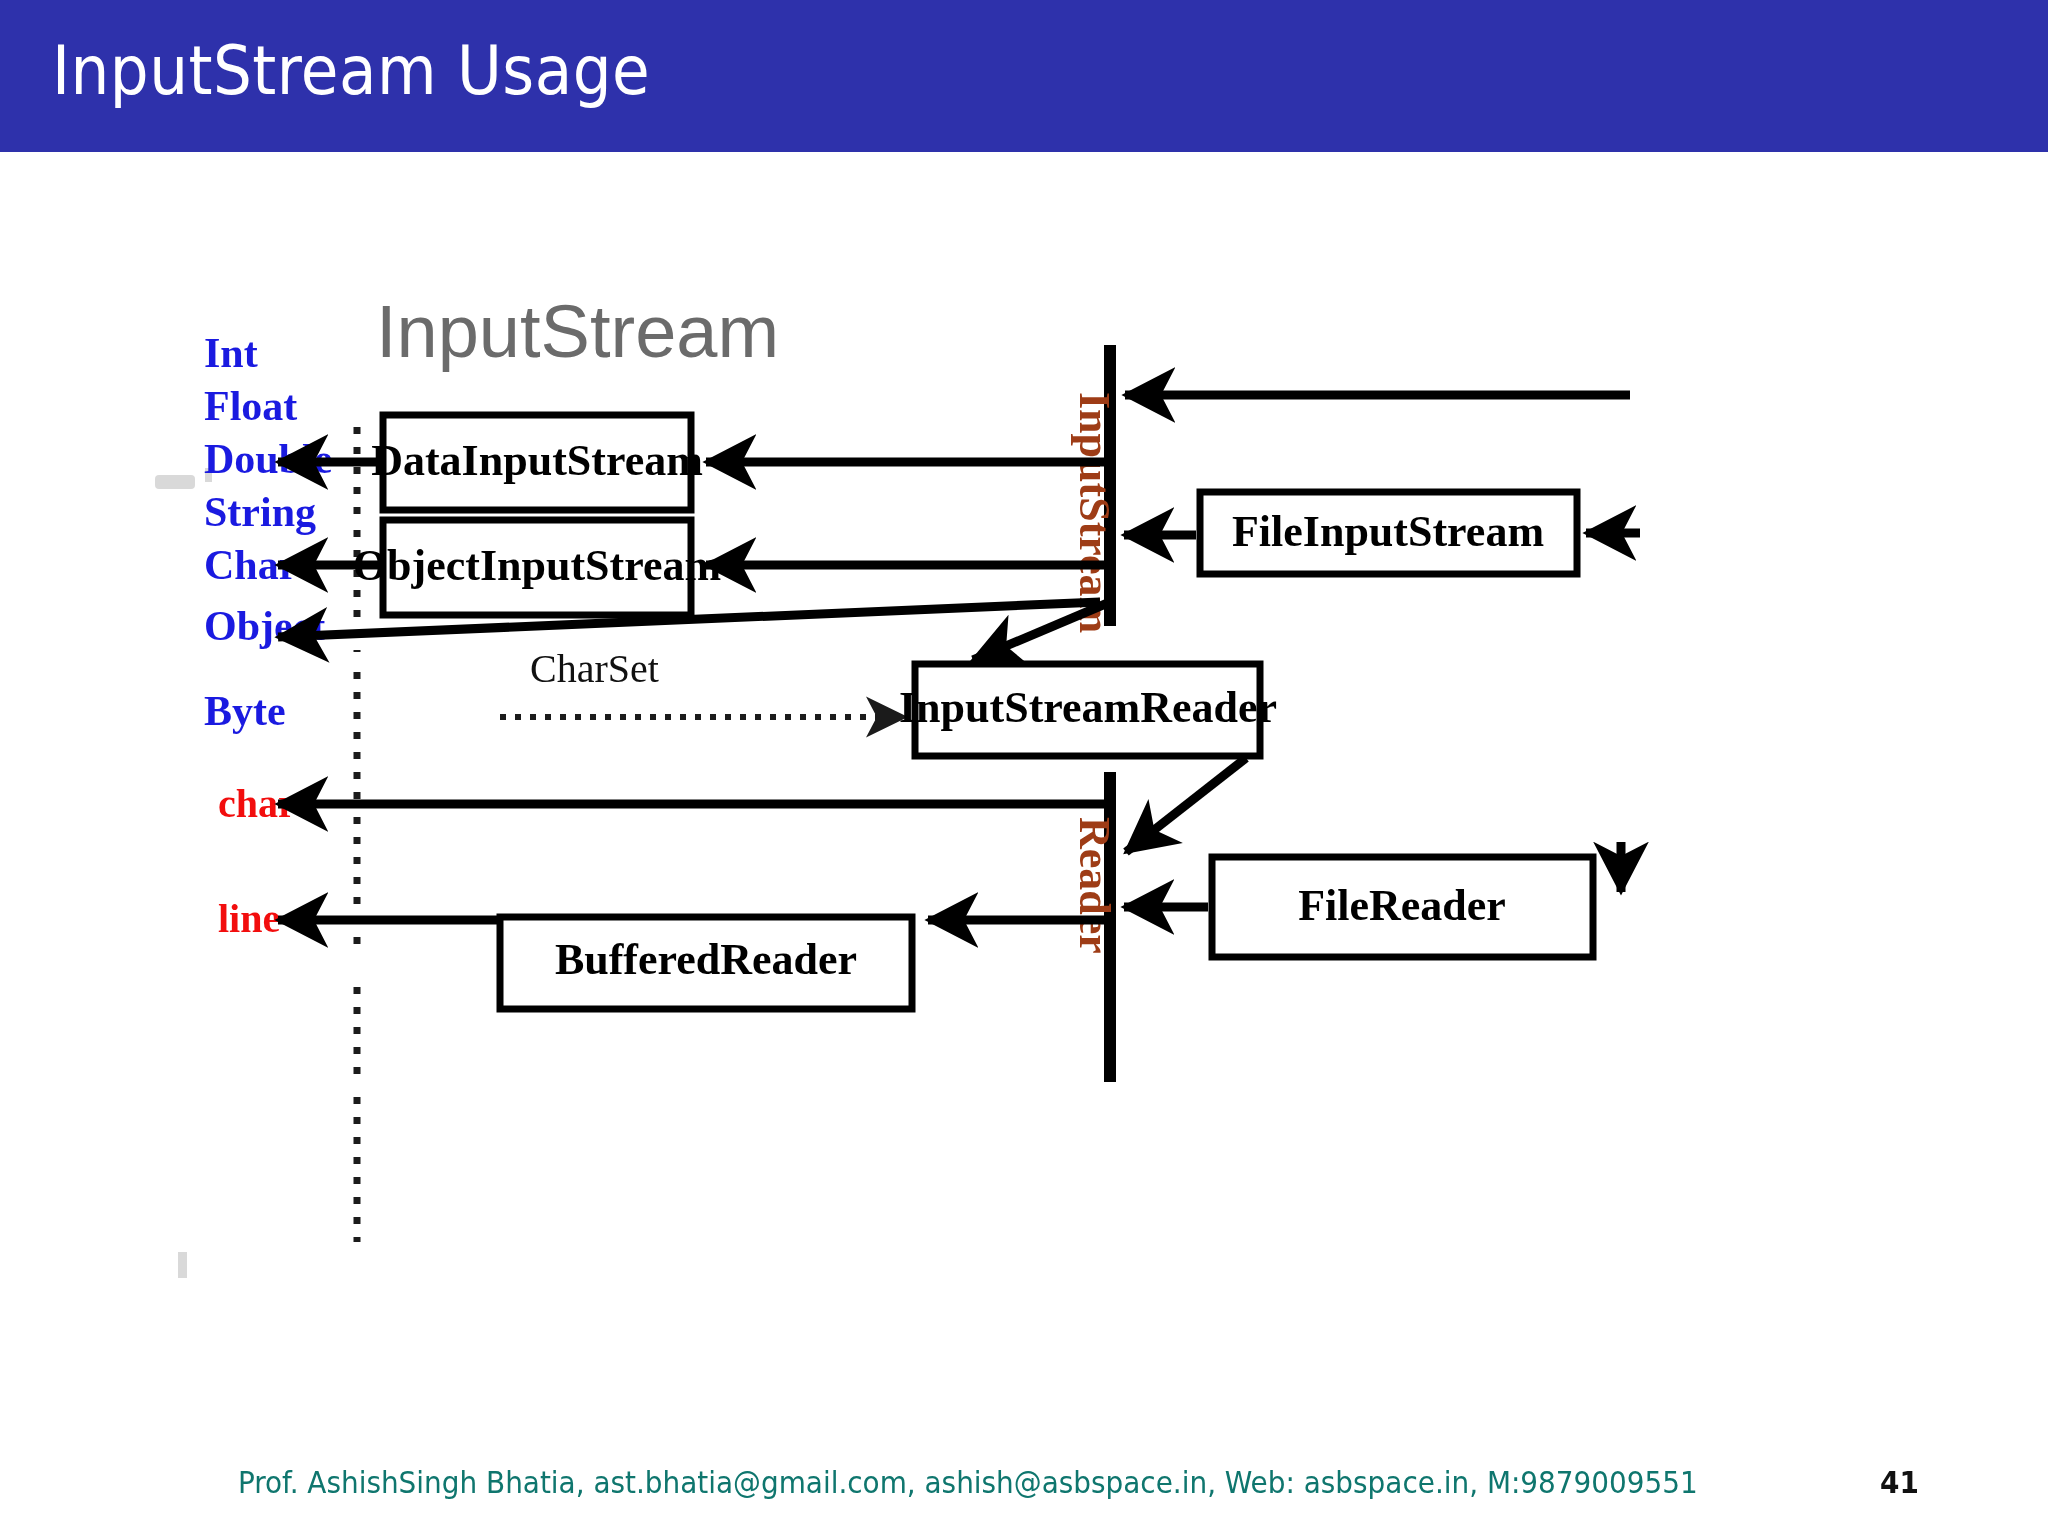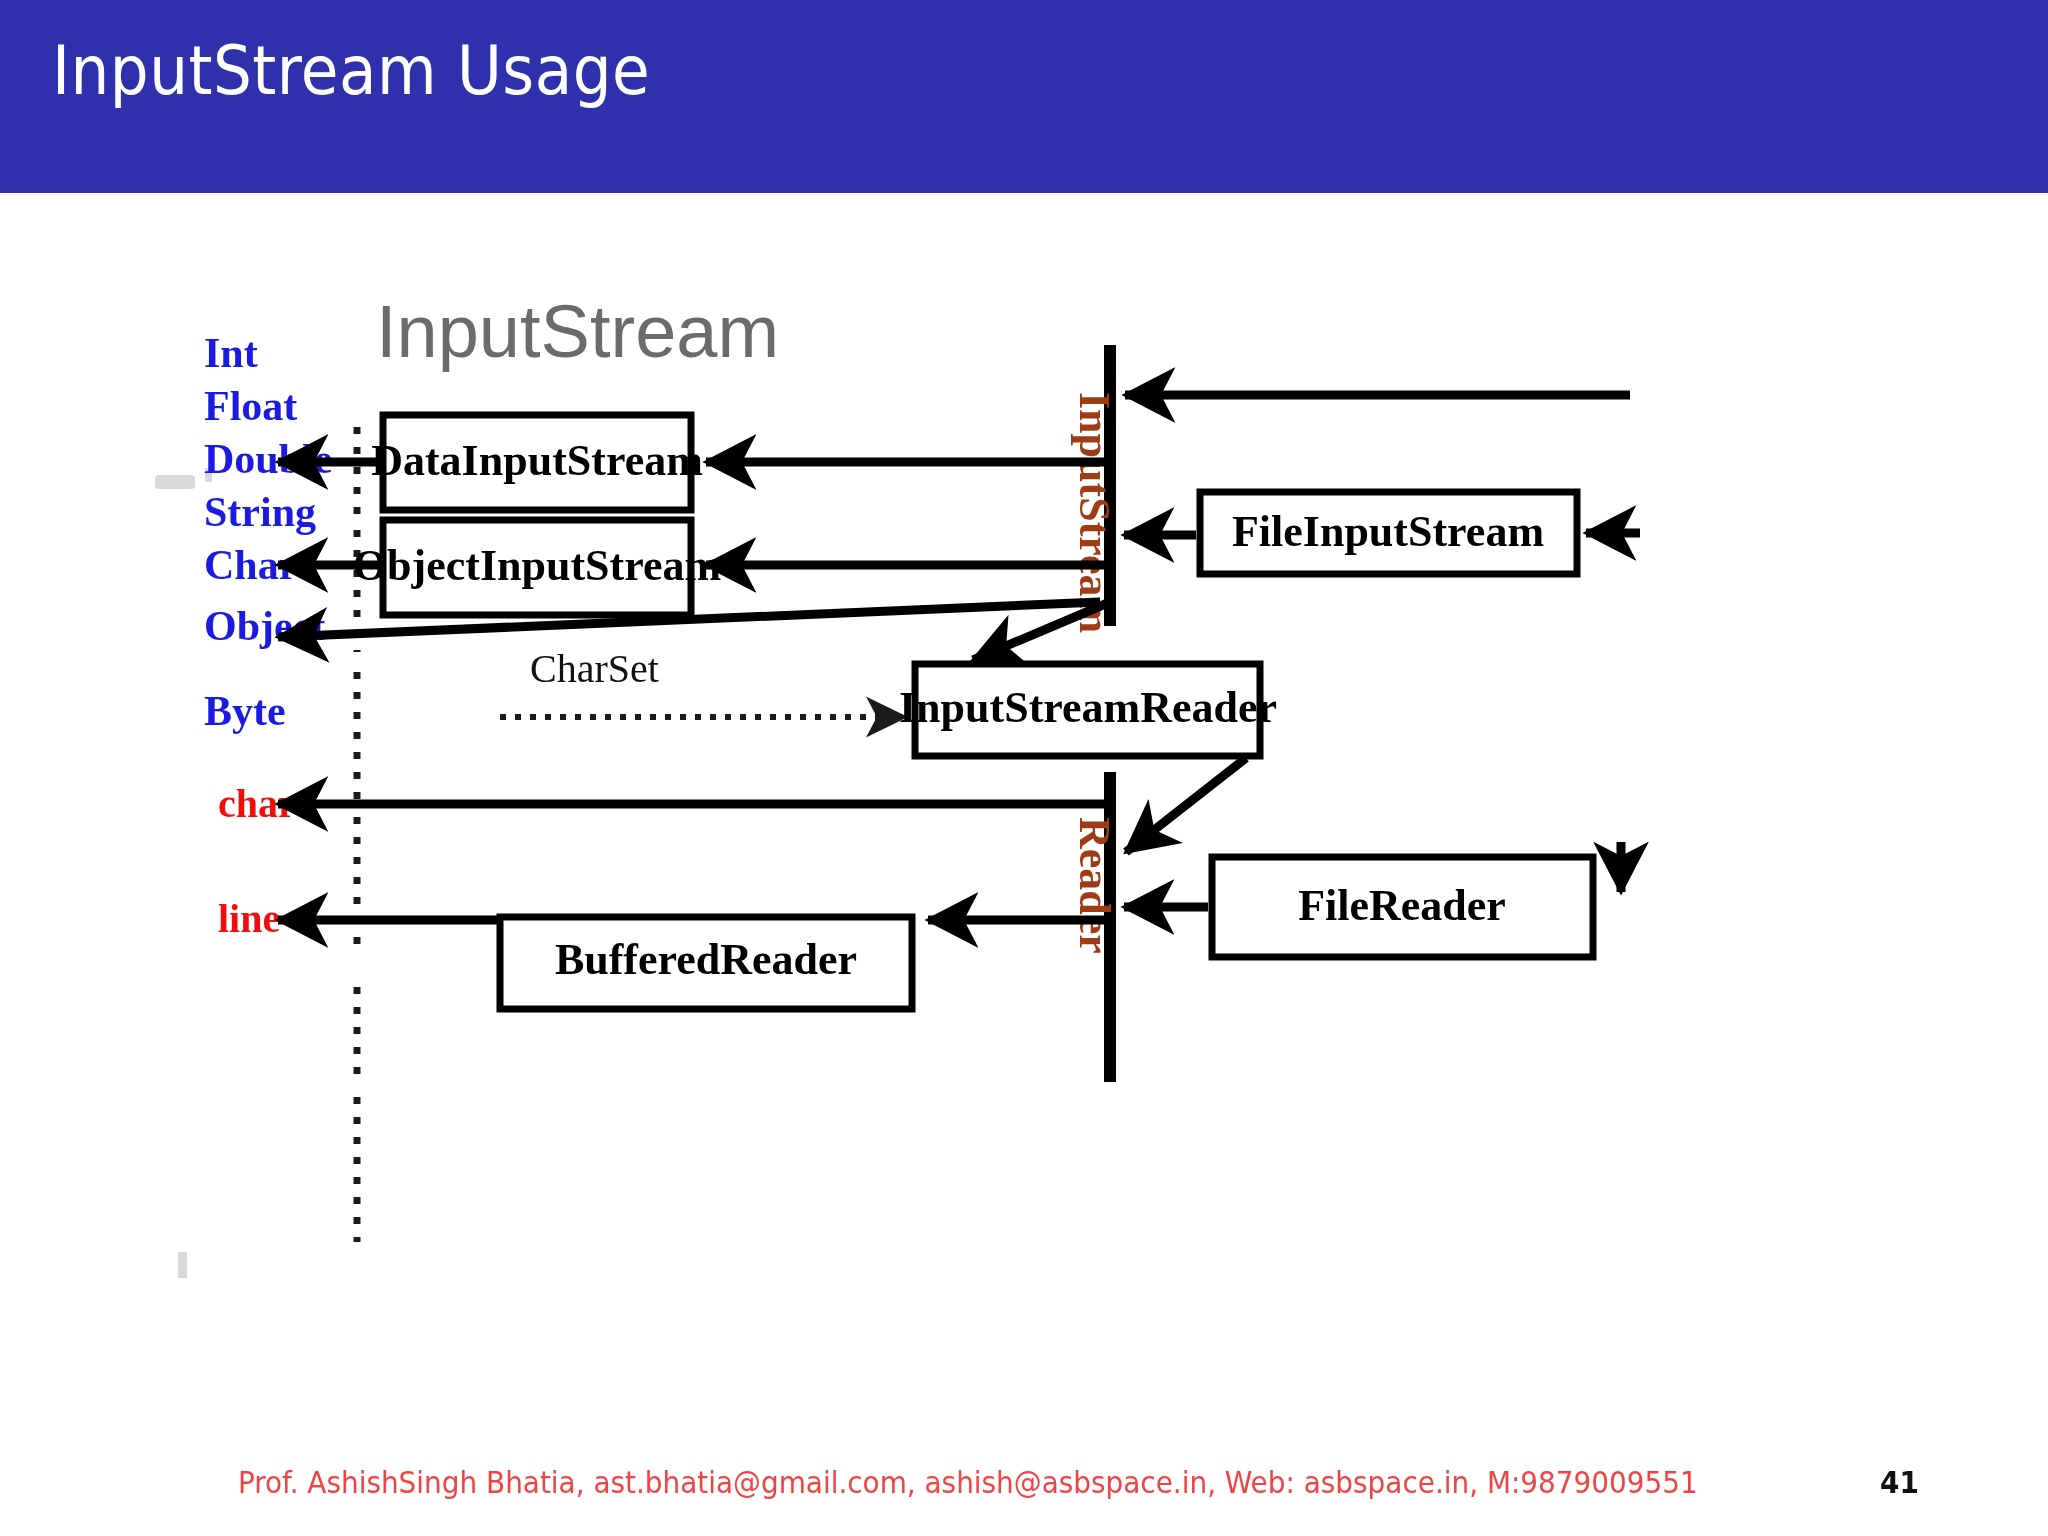--- a/index.html
+++ b/index.html
@@ -19,21 +19,21 @@
     left: 0; top: 0;
     width: 2048px;
     height: 1536px;
     background: #ffffff;
   }
   
   .title-bar {
     position: absolute;
     left: 0; top: 0;
     width: 2048px;
-    height: 193px;
+    height: 152px;
     background: #2e31ab;
   }
   .title-text {
     position: absolute;
     left: 52px;
     top: 28px;
     font-family: "DejaVu Sans Condensed", "Liberation Sans", sans-serif;
     font-size: 68px;
     line-height: 86px;
     color: #ffffff;
@@ -57,21 +57,21 @@
     bottom: 24px;
     width: 2048px;
     height: 56px;
   }
   .footer-text {
     position: absolute;
     left: 238px;
     top: 8px;
     font-family: "DejaVu Sans Condensed", "Liberation Sans", sans-serif;
     font-size: 31px;
-    color: #ef4444;
+    color: #0f766e;
     white-space: nowrap;
   }
   .footer-page {
     position: absolute;
     left: 1880px;
     top: 8px;
     font-family: "DejaVu Sans Condensed", "Liberation Sans", sans-serif;
     font-size: 31px;
     color: #111111;
     font-weight: bold;

